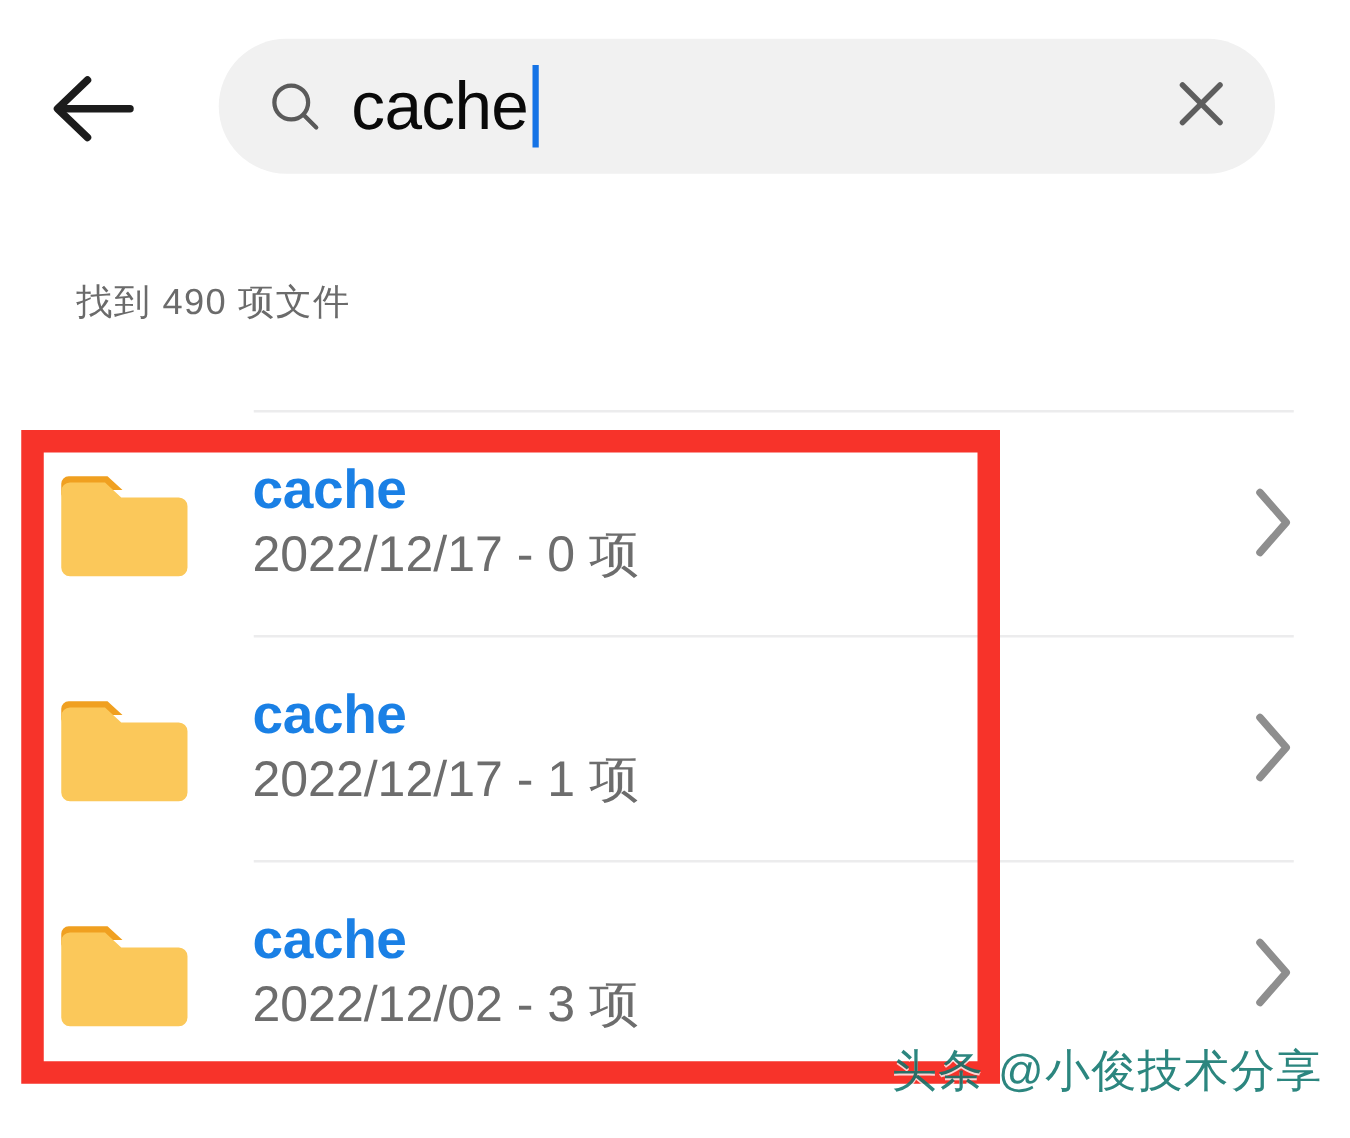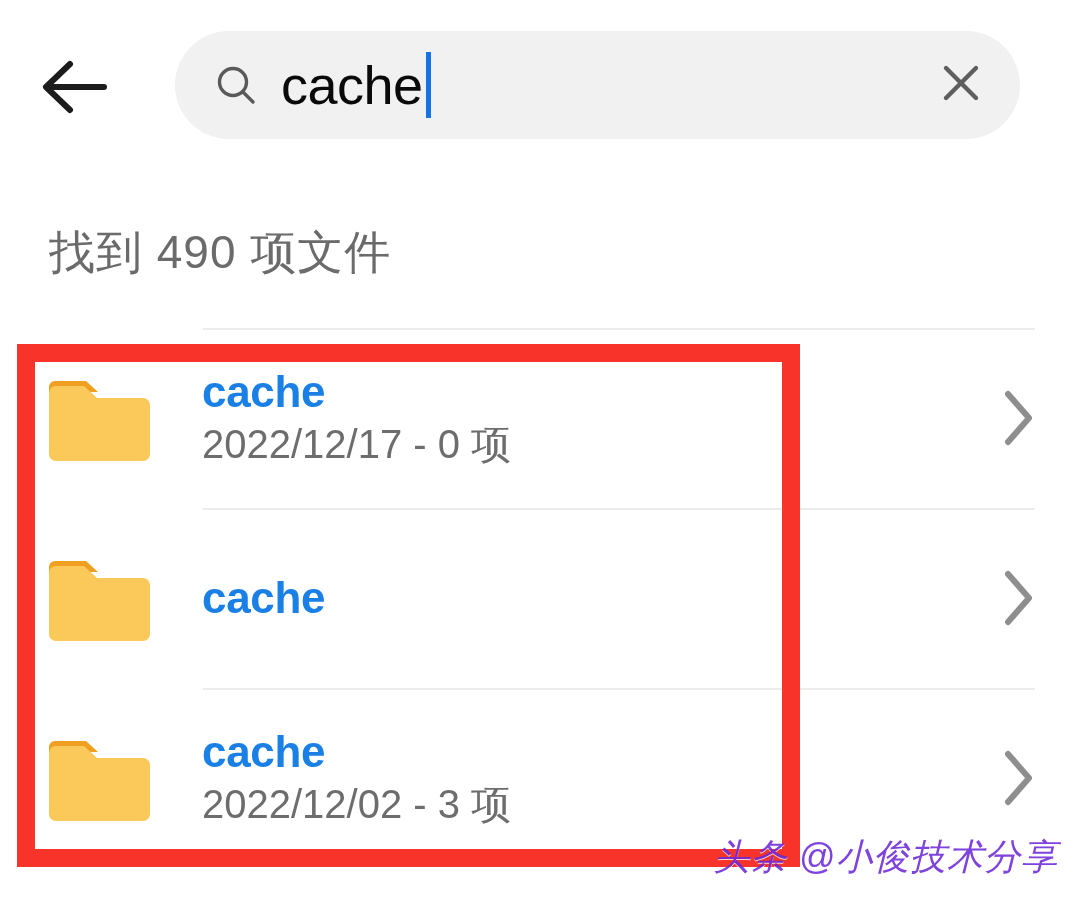--- a/index.html
+++ b/index.html
@@ -93,23 +93,23 @@
     display: flex;
     align-items: center;
     justify-content: center;
     margin-left: 14px;
     cursor: pointer;
   }
 
   
   #result-count {
     position: absolute;
-    left: 49px;
+    left: 61px;
     top: 222px;
-    font-size: 46px;
+    font-size: 29px;
     color: #6b6b6b;
     letter-spacing: 1px;
     white-space: nowrap;
   }
 
   
   #result-list {
     position: absolute;
     left: 0;
     top: 328px;
@@ -187,26 +187,25 @@
     box-sizing: border-box;
     pointer-events: none;
   }
 
   
   #watermark {
     position: absolute;
     right: 22px;
     bottom: 28px;
     font-size: 36px;
-    color: #6d28d9;
+    color: #0f766e;
     opacity: 0.88;
     white-space: nowrap;
     letter-spacing: 1px;
     text-shadow: 0 1px 0 rgba(255,255,255,0.9);
-    font-style: italic;
   }
 </style>
 </head>
 <body>
 
 <div id="search-header">
 
   <div id="back-button">
     <span>
       <svg width="68" height="56" viewBox="0 0 68 56" fill="none">
@@ -266,20 +265,21 @@
   <div class="list-row">
     <div class="row-divider"></div>
     <div class="folder-icon">
       <svg width="105" height="90" viewBox="0 0 105 90" fill="none">
         <path d="M2 14 a6 6 0 0 1 6-6 H39 l12 11 H8 a6 6 0 0 0 -6 6 Z" fill="#f0a020"></path>
         <path d="M2 20 a7 7 0 0 1 7-7 H37 l13 12 H96 a7 7 0 0 1 7 7 V81 a7 7 0 0 1 -7 7 H9 a7 7 0 0 1 -7 -7 Z" fill="#fbc85a"></path>
       </svg>
     </div>
     <div class="row-text">
       <div class="row-title">cache</div>
+      <div class="row-subtitle">2022/12/17 - 1 项</div>
     </div>
     <div class="row-chevron">
       <svg width="34" height="58" viewBox="0 0 34 58" fill="none">
         <path d="M7 5 L28 29 L7 53" stroke="#8e8e8e" stroke-width="6" stroke-linecap="round" stroke-linejoin="round"></path>
       </svg>
     </div>
   </div>
 
   <div class="list-row">
     <div class="row-divider"></div>

